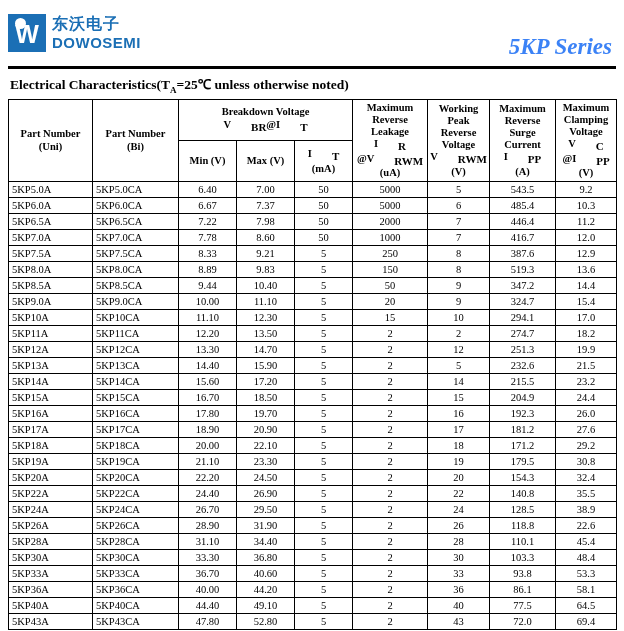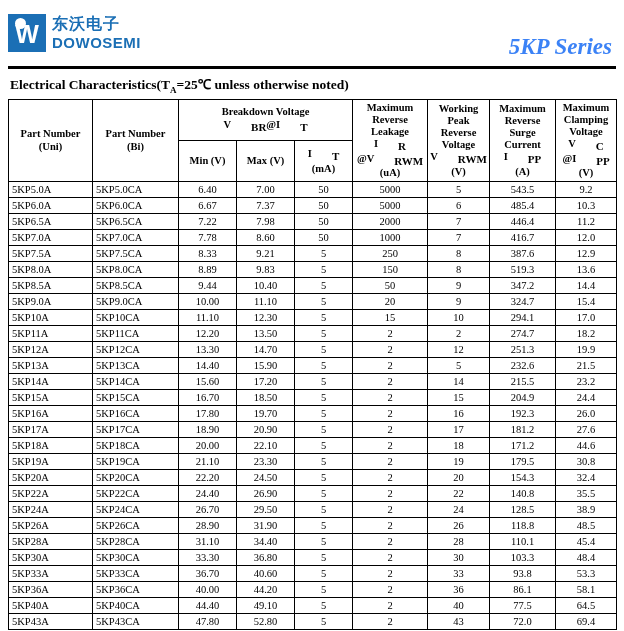--- a/index.html
+++ b/index.html
@@ -422,21 +422,21 @@
         </tr>
         <tr>
           <td class="left">5KP18A</td>
           <td class="left">5KP18CA</td>
           <td>20.00</td>
           <td>22.10</td>
           <td>5</td>
           <td>2</td>
           <td>18</td>
           <td>171.2</td>
-          <td>44.6</td>
+          <td>29.2</td>
         </tr>
         <tr>
           <td class="left">5KP19A</td>
           <td class="left">5KP19CA</td>
           <td>21.10</td>
           <td>23.30</td>
           <td>5</td>
           <td>2</td>
           <td>19</td>
           <td>179.5</td>
@@ -477,21 +477,21 @@
         </tr>
         <tr>
           <td class="left">5KP26A</td>
           <td class="left">5KP26CA</td>
           <td>28.90</td>
           <td>31.90</td>
           <td>5</td>
           <td>2</td>
           <td>26</td>
           <td>118.8</td>
-          <td>48.5</td>
+          <td>22.6</td>
         </tr>
         <tr>
           <td class="left">5KP28A</td>
           <td class="left">5KP28CA</td>
           <td>31.10</td>
           <td>34.40</td>
           <td>5</td>
           <td>2</td>
           <td>28</td>
           <td>110.1</td>

